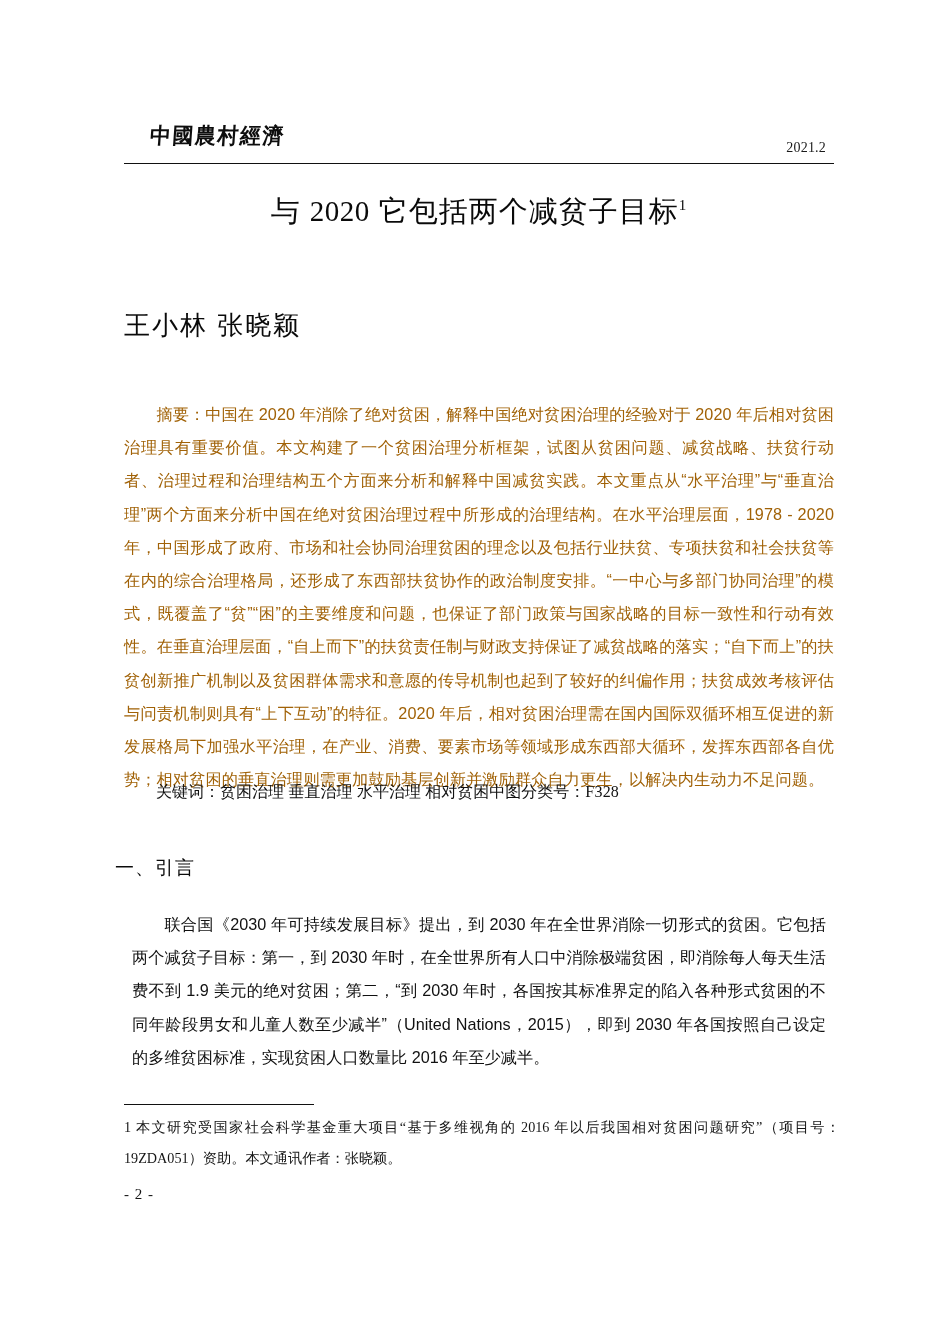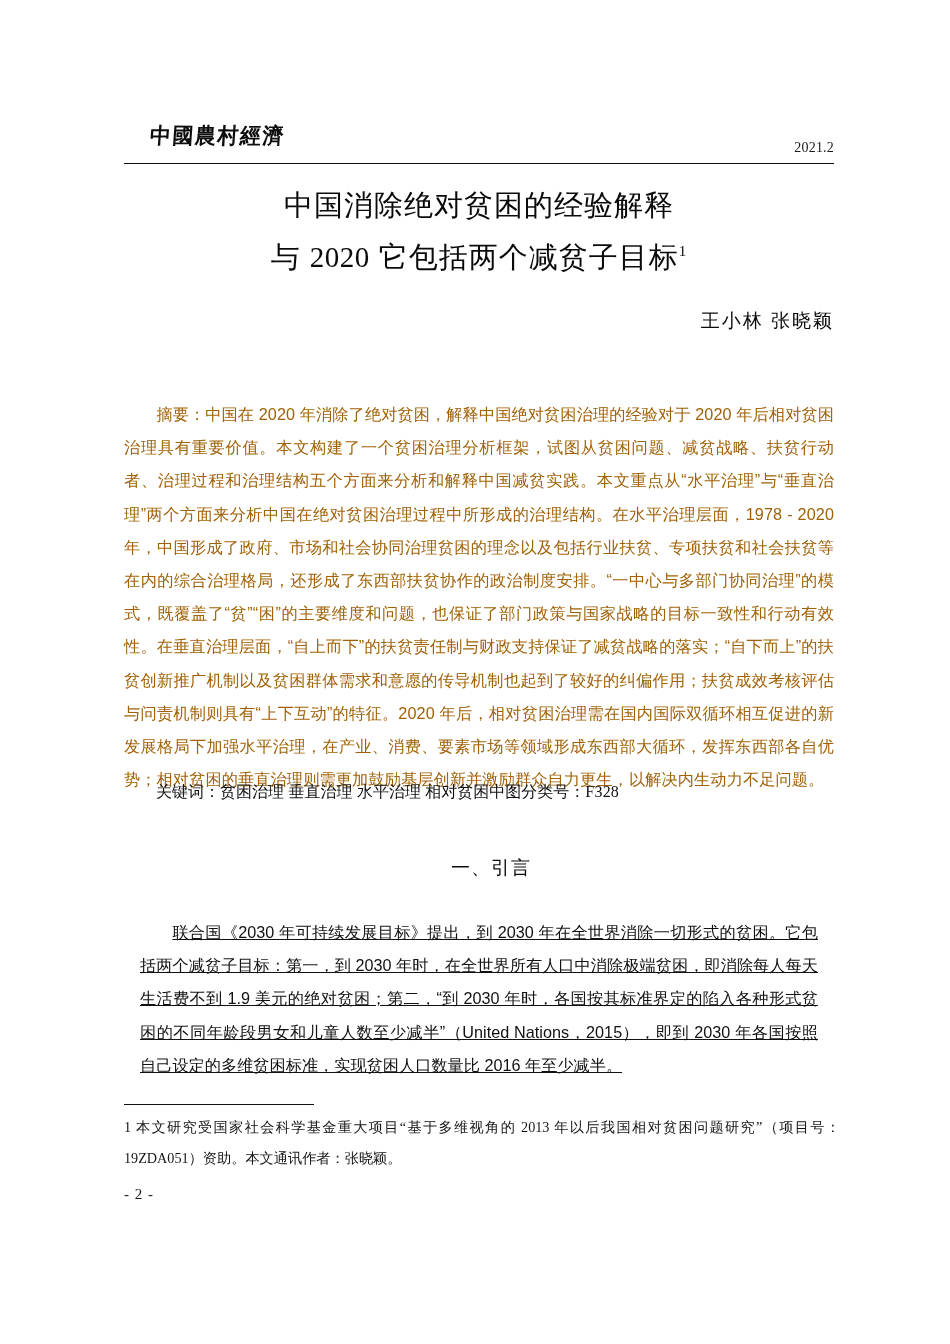--- a/index.html
+++ b/index.html
@@ -39,21 +39,21 @@
     font-family: "DejaVu Serif", "Liberation Serif", serif;
     font-weight: 700;
     font-size: 21px;
     letter-spacing: 1.5px;
     color: #0d0d0d;
     transform: skewX(-4deg) scaleY(1.04);
     white-space: nowrap;
   }
   .issue-date {
     position: absolute;
-    right: 0px;
+    right: 8px;
     top: 18px;
     font-family: "Liberation Serif", "DejaVu Serif", serif;
     font-size: 14px;
     color: #1a1a1a;
     letter-spacing: 0.2px;
   }
   .header-rule {
     position: absolute;
     left: 0;
     top: 41px;
@@ -86,22 +86,22 @@
   .title-fn {
     font-size: 15px;
     vertical-align: super;
     font-family: "Liberation Serif", "DejaVu Serif", serif;
   }
   .authors {
     position: absolute;
     left: 124px;
     top: 308px;
     width: 710px;
-    text-align: right;
-    font-size: 19px;
+    text-align: left;
+    font-size: 26px;
     letter-spacing: 2px;
     color: #0a0a0a;
   }
 
   
   .abstract {
     position: absolute;
     left: 124px;
     top: 398px;
     width: 710px;
@@ -137,42 +137,42 @@
     color: #111;
     text-indent: 2em;
     font-family: "Liberation Serif", "DejaVu Serif", serif;
   }
   .clc .cn {
     font-family: "Liberation Sans", "DejaVu Sans", sans-serif;
   }
 
   .section-heading {
     position: absolute;
-    left: 136px;
+    left: 115px;
     top: 855px;
     width: 710px;
-    text-align: center;
+    text-align: left;
     font-size: 19px;
     font-weight: 400;
     letter-spacing: 1px;
     color: #0a0a0a;
   }
 
   .intro {
     position: absolute;
     left: 124px;
     top: 900px;
     width: 710px;
     font-size: 16.2px;
     line-height: 33.2px;
     color: #111;
     text-align: justify;
     text-justify: inter-character;
   }
-  .intro p { margin: 16px; text-indent: 2em; text-decoration: underline; }
+  .intro p { margin: 8px; text-indent: 2em; }
 
   
   .sf {
     font-family: "Liberation Serif", "DejaVu Serif", serif;
     letter-spacing: 0.2px;
   }
 
   
   .footnote-rule {
     position: absolute;
@@ -210,21 +210,20 @@
 
 <div class="page">
 
   <div class="header">
     <div class="masthead">中國農村經濟</div>
     <div class="issue-date">2021.2</div>
     <div class="header-rule"></div>
   </div>
 
   <div class="title-block">
-    <div class="title-line">中国消除绝对贫困的经验解释</div>
     <div class="title-line">
       <span>与 </span><span class="num">2020</span><span> 它包括两个减贫子目标</span><span class="title-fn">1</span>
     </div>
   </div>
 
   <div class="authors">王小林 张晓颖</div>
 
   <div class="abstract">
     <p class="indent2"><span>摘要：</span><span>中国在 2020 年消除了绝对贫困，解释中国绝对贫困治理的经验对于 2020 年后相对贫困治理具有重要价值。本文构建了一个贫困治理分析框架，试图从贫困问题、减贫战略、扶贫行动者、治理过程和治理结构五个方面来分析和解释中国减贫实践。本文重点从“水平治理”与“垂直治理”两个方面来分析中国在绝对贫困治理过程中所形成的治理结构。在水平治理层面，1978 - 2020 年，中国形成了政府、市场和社会协同治理贫困的理念以及包括行业扶贫、专项扶贫和社会扶贫等在内的综合治理格局，还形成了东西部扶贫协作的政治制度安排。“一中心与多部门协同治理”的模式，既覆盖了“贫”“困”的主要维度和问题，也保证了部门政策与国家战略的目标一致性和行动有效性。在垂直治理层面，“自上而下”的扶贫责任制与财政支持保证了减贫战略的落实；“自下而上”的扶贫创新推广机制以及贫困群体需求和意愿的传导机制也起到了较好的纠偏作用；扶贫成效考核评估与问责机制则具有“上下互动”的特征。2020 年后，相对贫困治理需在国内国际双循环相互促进的新发展格局下加强水平治理，在产业、消费、要素市场等领域形成东西部大循环，发挥东西部各自优势；相对贫困的垂直治理则需更加鼓励基层创新并激励群众自力更生，以解决内生动力不足问题。</span></p>
   </div>
@@ -233,18 +232,18 @@
 
 
   <div class="section-heading">一、引言</div>
 
   <div class="intro">
     <p>联合国《2030 年可持续发展目标》提出，到 2030 年在全世界消除一切形式的贫困。它包括两个减贫子目标：第一，到 2030 年时，在全世界所有人口中消除极端贫困，即消除每人每天生活费不到 1.9 美元的绝对贫困；第二，“到 2030 年时，各国按其标准界定的陷入各种形式贫困的不同年龄段男女和儿童人数至少减半”（United Nations，2015），即到 2030 年各国按照自己设定的多维贫困标准，实现贫困人口数量比 2016 年至少减半。</p>
   </div>
 
   <div class="footnote-rule"></div>
   <div class="footnote">
-    <p><span>1</span> <span>本文研究受国家社会科学基金重大项目“基于多维视角的 2013 年以后我国相对贫困问题研究”（项目号：19ZDA051）资助。本文通讯作者：张晓颖。</span></p>
+    <p><span>1</span> <span>本文研究受国家社会科学基金重大项目“基于多维视角的 2016 年以后我国相对贫困问题研究”（项目号：19ZDA051）资助。本文通讯作者：张晓颖。</span></p>
   </div>
 
   <div class="page-number">- 2 -</div>
 
 </div>
 
 </body></html>

